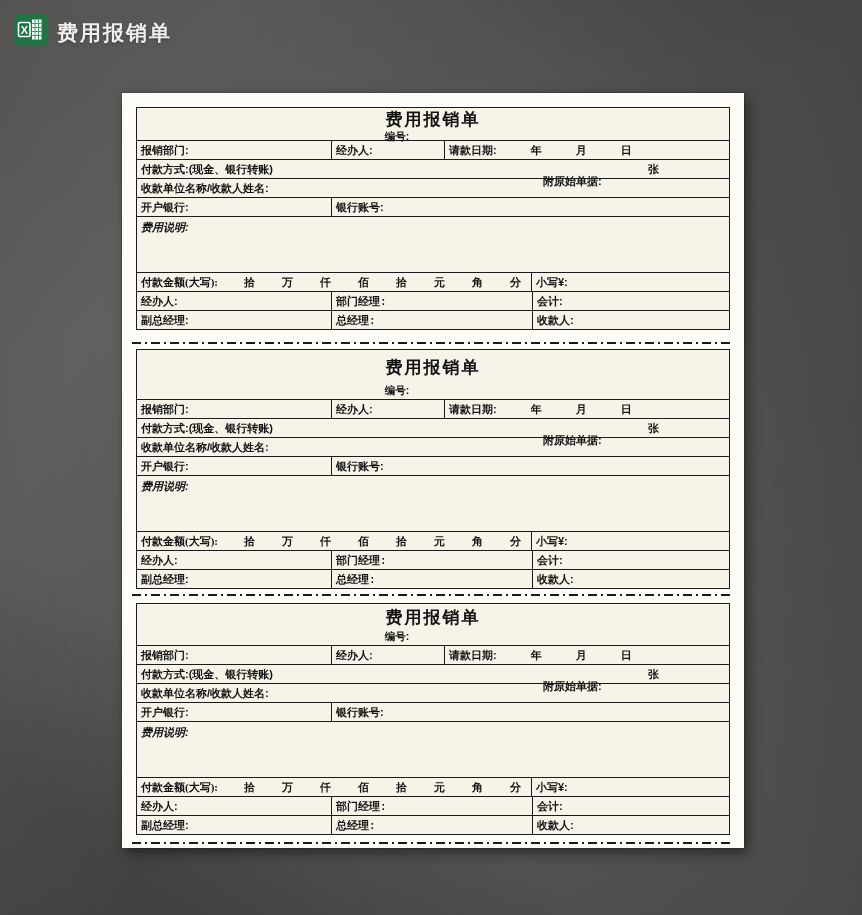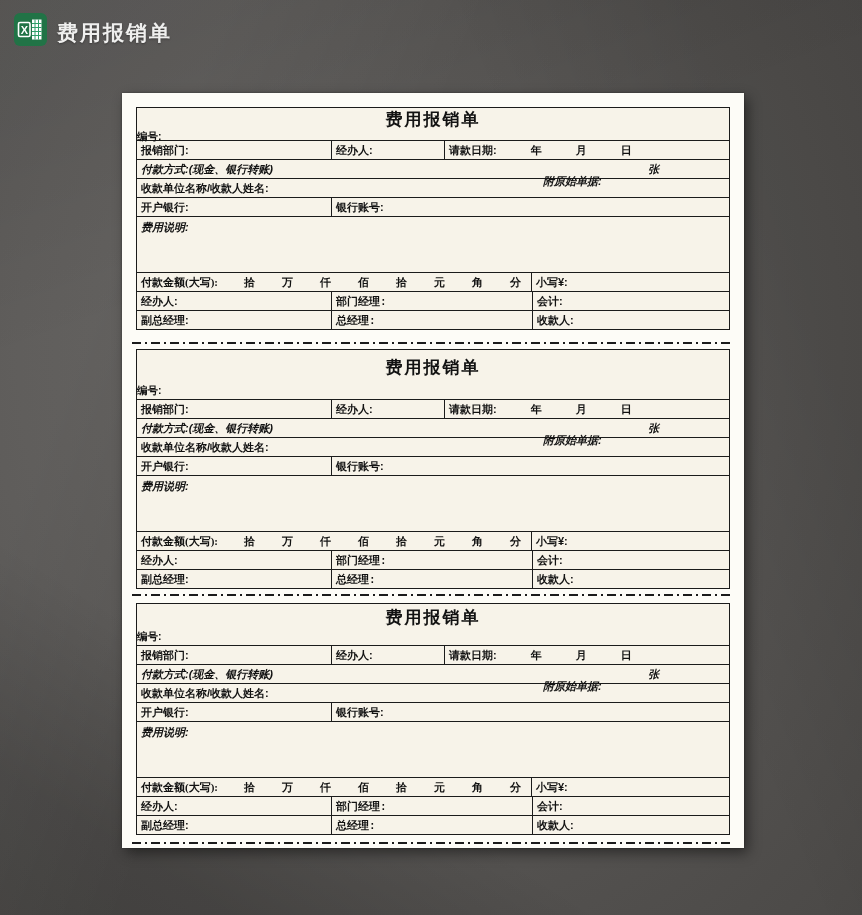--- a/index.html
+++ b/index.html
@@ -28,33 +28,33 @@
   .form-block{
     border:1.5px solid #1b1b1b;background:#f7f3e9;color:#121212;
     font-weight:bold;box-sizing:border-box;
   }
   .form-header{display:flex;flex-direction:column;}
   .form-1 .form-header{height:32px;}
   .form-2 .form-header{height:49px;}
   .form-3 .form-header{height:41px;}
   .form-title{flex:1;display:flex;align-items:center;justify-content:center;
     font-size:17px;letter-spacing:2px;}
-  .form-number{text-align:left;padding-right:72px;font-size:10.5px;height:14px;line-height:11px;}
+  .form-number{text-align:center;padding-right:72px;font-size:10.5px;height:14px;line-height:11px;}
   .row{border-top:1px solid #1b1b1b;display:flex;height:19px;align-items:stretch;
     font-size:11px;box-sizing:border-box;}
   .cell{padding-left:4px;display:flex;align-items:center;box-sizing:border-box;}
   .cell + .cell{border-left:1px solid #1b1b1b;}
   .w-a{width:194px;}
   .w-b{width:113px;}
   .w-c{flex:1;}
   .w-half{width:394px;font-family:Liberation Serif, serif;}
   .w-mid{width:201px;font-family:Liberation Mono, monospace;}
   .desc-row{height:56px;font-style:italic;}
   .desc-row .cell{align-items:flex-start;padding-top:3px;}
-  .rel{position:relative;font-style:italic;}
+  .rel{position:relative;}
   .abs-attach{position:absolute;left:406px;top:12px;height:100%;display:flex;align-items:center;}
   .abs-sheets{position:absolute;left:511px;top:0;height:100%;display:flex;align-items:center;}
   .date-char{margin-left:34px;}
   .units{flex:1;display:flex;justify-content:space-between;padding:0 10px 0 26px;align-items:center;}
   
   .cut-line{
     height:2px;margin:0 -4px;
     background:repeating-linear-gradient(90deg,
       #1b1b1b 0 9px, transparent 9px 13px,
       #1b1b1b 13px 15px, transparent 15px 19px);

